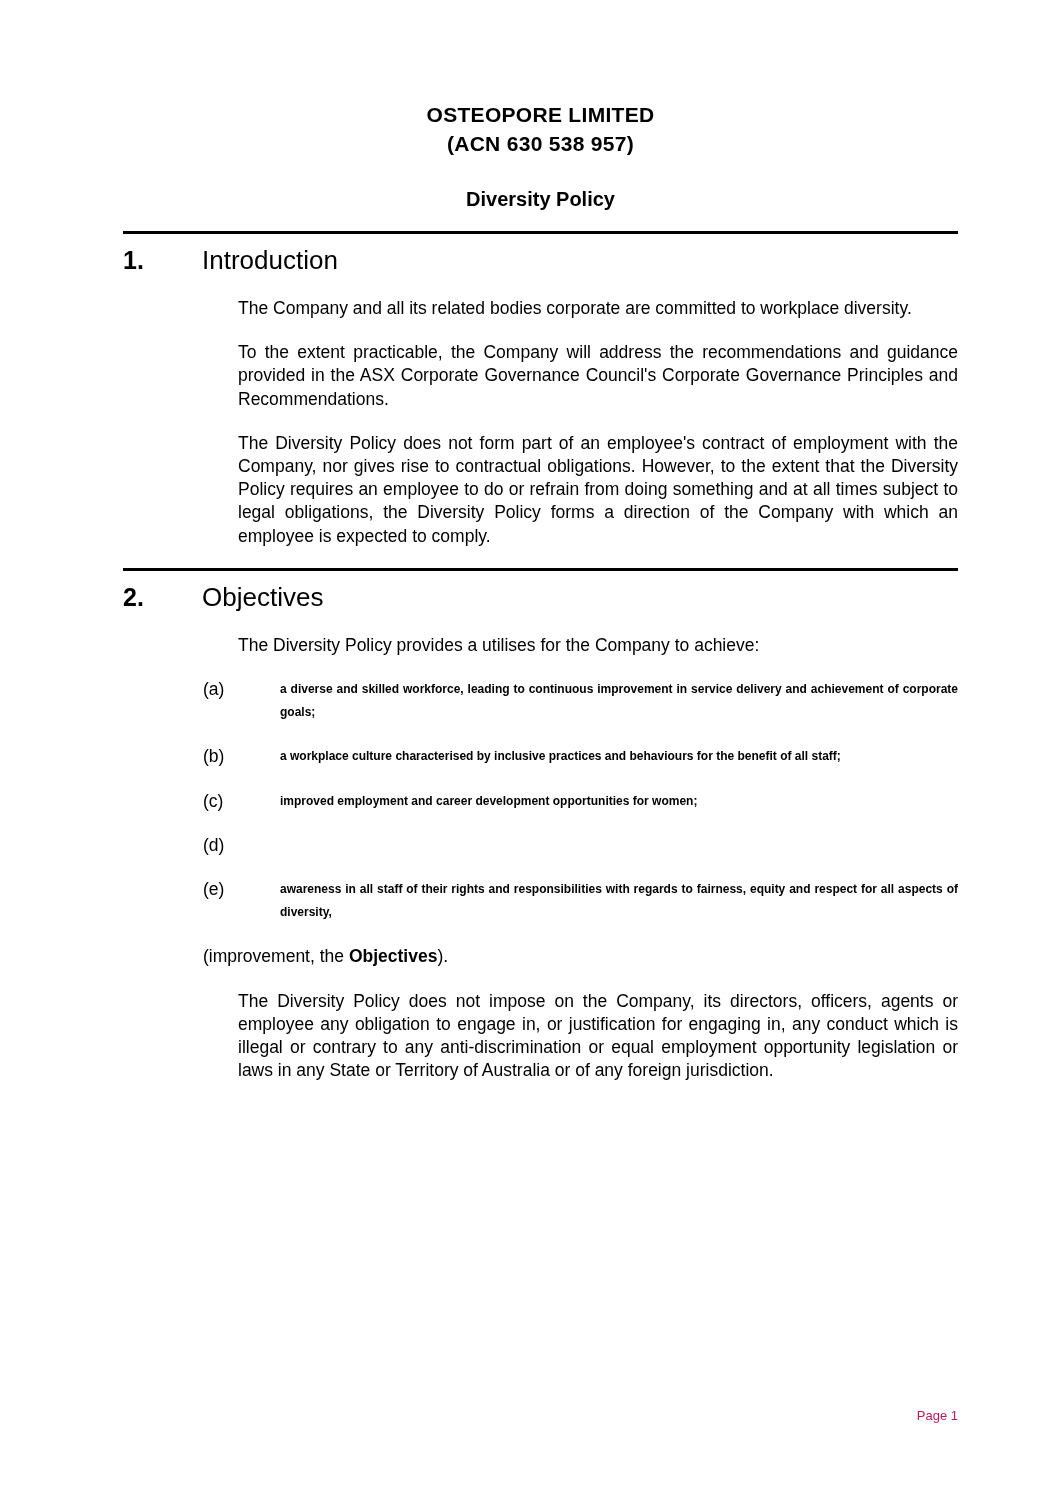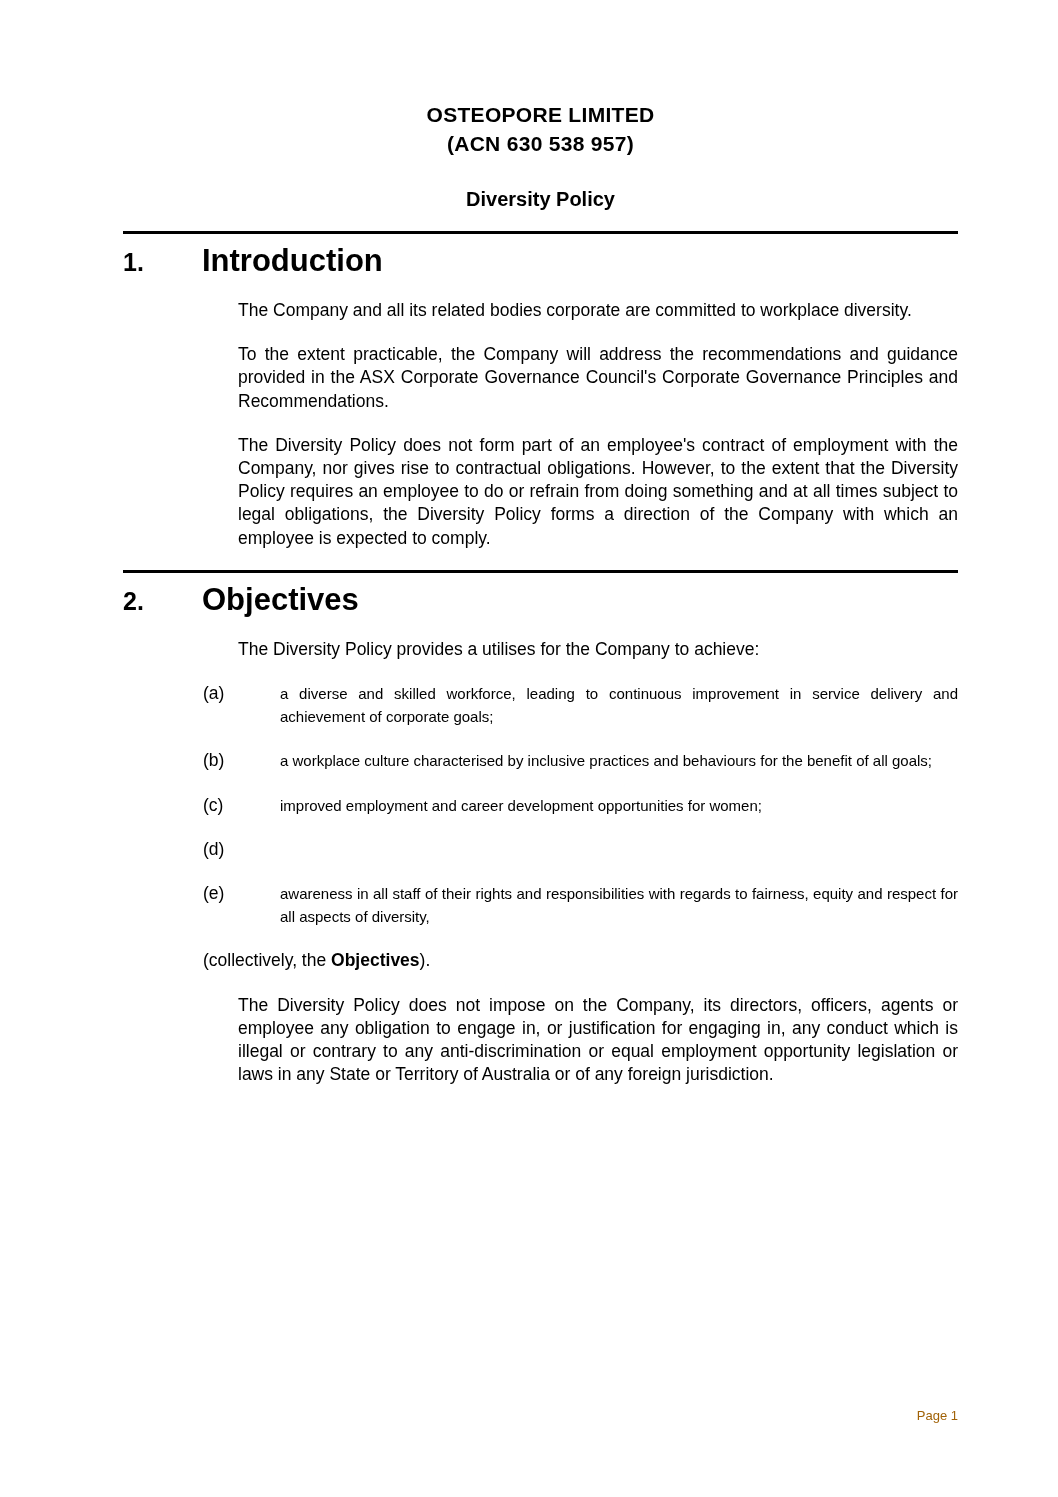--- a/index.html
+++ b/index.html
@@ -46,22 +46,22 @@
     align-items: baseline;
   }
   .section-number {
     width: 79px;
     flex: 0 0 79px;
     font-size: 25px;
     font-weight: 700;
     line-height: 31px;
   }
   .section-title {
-    font-size: 31px;
-    font-weight: 700;
+    font-size: 26px;
+    font-weight: 400;
     line-height: 31px;
   }
   .body-col {
     margin-left: 80px;
   }
   .para {
     margin-top: 21px;
     font-size: 17.5px;
     line-height: 23.2px;
     text-align: justify;
@@ -73,32 +73,33 @@
     margin-top: 21px;
   }
   .list-label {
     flex: 0 0 77px;
     width: 77px;
     font-size: 17.5px;
     line-height: 23.2px;
   }
   .list-text {
     flex: 1 1 auto;
-    font-size: 15px;
+    font-size: 12px;
     line-height: 23.2px;
     text-align: justify;
     text-justify: inter-word;
+    font-weight: bold;
   }
   .bold { font-weight: 700; }
   .page-footer {
     position: absolute;
     right: 100px;
     top: 1408px;
     font-size: 13px;
-    color: #a16207;
+    color: #be185d;
   }
 </style>
 </head>
 <body>
 
 <div class="page">
 
   <div class="title-block">
     <div class="doc-title">OSTEOPORE LIMITED</div>
     <div class="doc-title">(ACN 630 538 957)</div>
@@ -128,36 +129,36 @@
 
   <div class="body-col">
     <p class="para">The Diversity Policy provides a utilises for the Company to achieve:</p>
 
     <div class="list-item">
       <span class="list-label">(a)</span>
       <span class="list-text">a diverse and skilled workforce, leading to continuous improvement in service delivery and achievement of corporate goals;</span>
     </div>
     <div class="list-item">
       <span class="list-label">(b)</span>
-      <span class="list-text">a workplace culture characterised by inclusive practices and behaviours for the benefit of all goals;</span>
+      <span class="list-text">a workplace culture characterised by inclusive practices and behaviours for the benefit of all staff;</span>
     </div>
     <div class="list-item">
       <span class="list-label">(c)</span>
       <span class="list-text">improved employment and career development opportunities for women;</span>
     </div>
     <div class="list-item">
       <span class="list-label">(d)</span>
     </div>
     <div class="list-item">
       <span class="list-label">(e)</span>
       <span class="list-text">awareness in all staff of their rights and responsibilities with regards to fairness, equity and respect for all aspects of diversity,</span>
     </div>
   </div>
 
-  <p class="para" style="margin-left: 80px;"><span>(collectively, the </span><span class="bold">Objectives</span><span>).</span></p>
+  <p class="para" style="margin-left: 80px;"><span>(improvement, the </span><span class="bold">Objectives</span><span>).</span></p>
 
   <div class="body-col">
     <p class="para">The Diversity Policy does not impose on the Company, its directors, officers, agents or employee any obligation to engage in, or justification for engaging in, any conduct which is illegal or contrary to any anti-discrimination or equal employment opportunity legislation or laws in any State or Territory of Australia or of any foreign jurisdiction.</p>
   </div>
 
 </div>
 
 <div class="page-footer">Page 1</div>
 
 </body></html>

